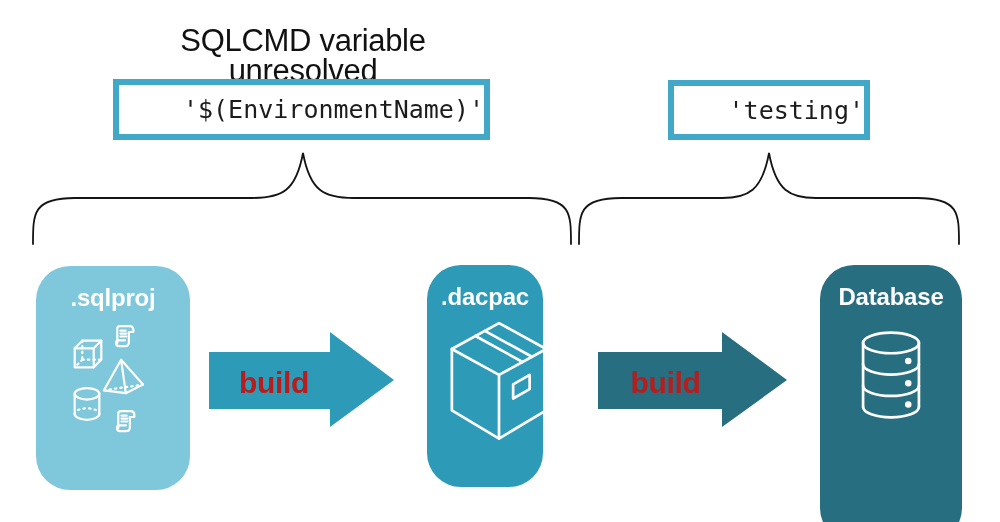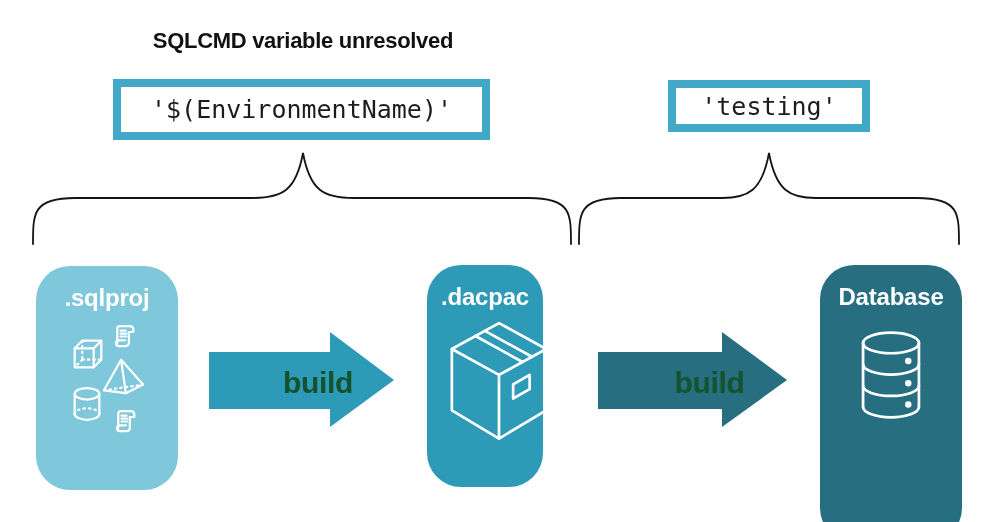--- a/index.html
+++ b/index.html
@@ -2,37 +2,37 @@
 <html><head>
 <meta charset="utf-8">
 <style>
   html,body{margin:0;padding:0;background:#ffffff;}
   .canvas{
     position:relative;width:1000px;height:522px;background:#ffffff;overflow:hidden;
     font-family:"Liberation Sans","DejaVu Sans",sans-serif;color:#1b1b1b;
   }
   .heading{
     position:absolute;top:26px;height:30px;line-height:30px;text-align:center;
-    font-size:22px;font-weight:bold;letter-spacing:-0.3px;color:#111;
+    font-size:31px;font-weight:normal;letter-spacing:-0.3px;color:#111;
   }
   .h-left{left:103px;width:400px;}
   .h-right{left:567px;width:400px;}
   .codebox{
-    position:absolute;background:#ffffff;border:8px solid #a16207;box-sizing:border-box;
-    display:flex;align-items:center;justify-content:center;
+    position:absolute;background:#ffffff;border:6px solid #a16207;box-sizing:border-box;
+    display:flex;align-items:center;justify-content:flex-end;
   }
   .cb-left{left:113px;top:79px;width:377px;height:61px;}
-  .cb-right{left:668px;top:80px;width:202px;height:52px;}
+  .cb-right{left:668px;top:80px;width:202px;height:60px;}
   .code{
     font-family:"DejaVu Sans Mono","Liberation Mono",monospace;
     font-size:25px;color:#1c1c1c;white-space:pre;
   }
   .overlay{position:absolute;left:0;top:0;width:1000px;height:522px;pointer-events:none;}
   .card{position:absolute;border-radius:34px;}
-  .card1{left:36px;top:266px;width:142px;height:224px;}
+  .card1{left:36px;top:266px;width:142px;height:224px;padding-left:12px;}
   .card2{left:427px;top:265px;width:116px;height:222px;}
   .card3{left:820px;top:265px;width:142px;height:277px;}
   .card-label{
     position:absolute;left:0;top:18px;width:100%;text-align:center;
     font-size:24px;font-weight:bold;letter-spacing:-0.2px;color:#ffffff;
   }
   .icon{position:absolute;}
   .ic-scroll1{left:76px;top:57px;}
   .ic-cube{left:33px;top:69px;}
   .ic-pyramid{left:64px;top:90px;}
@@ -41,21 +41,21 @@
   .ic-package{left:13px;top:51px;}
   .ic-db{left:34px;top:64px;}
   .icon path,.icon ellipse{
     fill:none;stroke:#ffffff;stroke-linecap:round;stroke-linejoin:round;
     vector-effect:non-scaling-stroke;stroke-width:2.2;
   }
   .big path,.big ellipse{stroke-width:2.7;}
   .dash{stroke-dasharray:1.5 4;}
   .arrow-label{
     position:absolute;top:352px;height:62px;display:flex;align-items:center;justify-content:center;
-    font-size:30px;font-weight:bold;color:#14532d;letter-spacing:-0.3px;padding-left:44px;
+    font-size:30px;font-weight:bold;color:#b91c1c;letter-spacing:-0.3px;
   }
   .al1{left:209px;width:130px;}
   .al2{left:598px;width:135px;}
 </style>
 </head>
 <body>
 
 <div class="canvas">
 
   <div class="heading h-left">SQLCMD variable unresolved</div>

